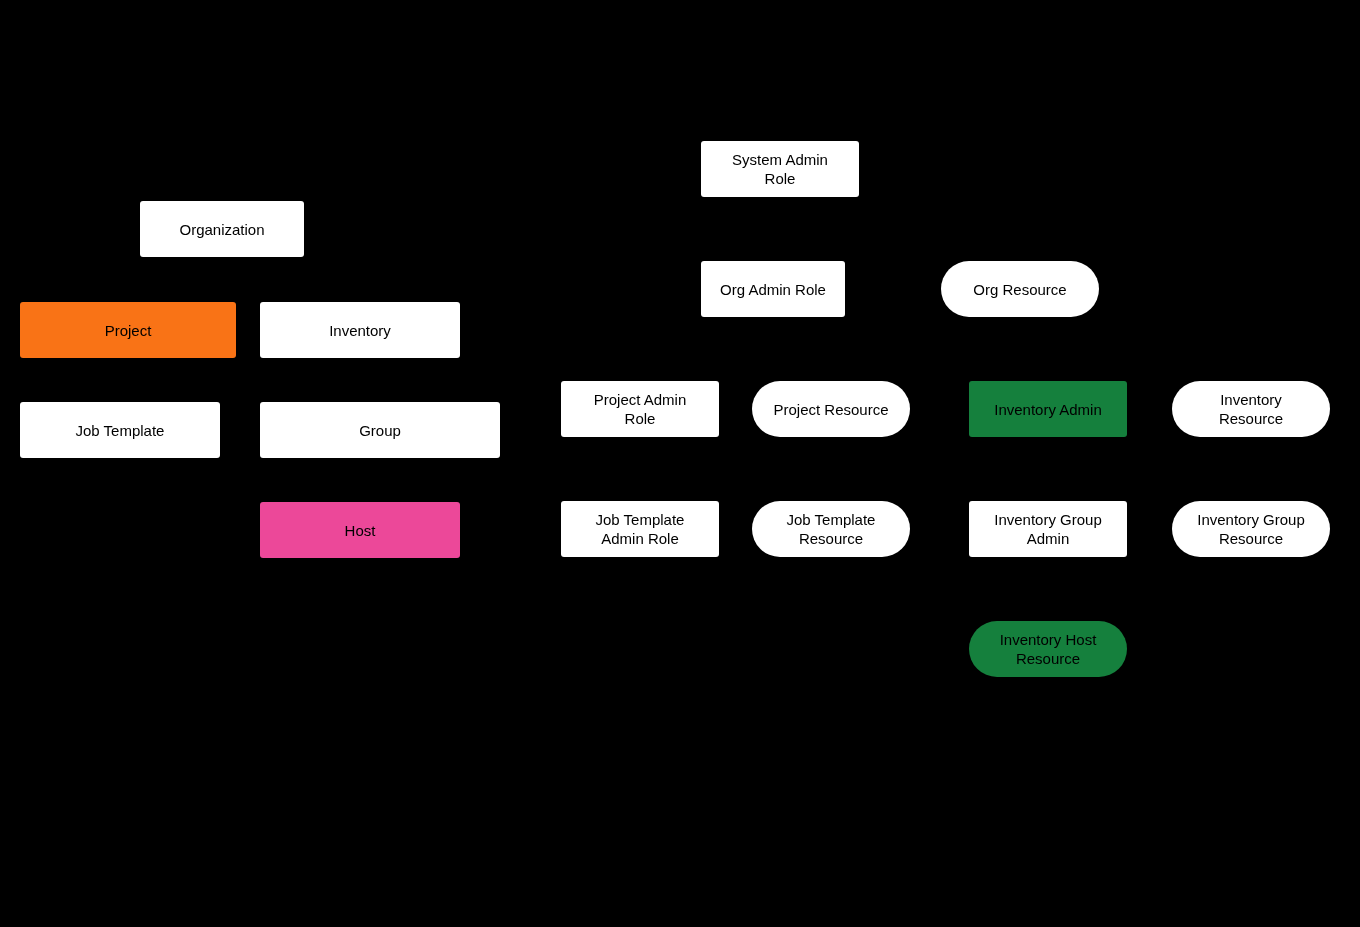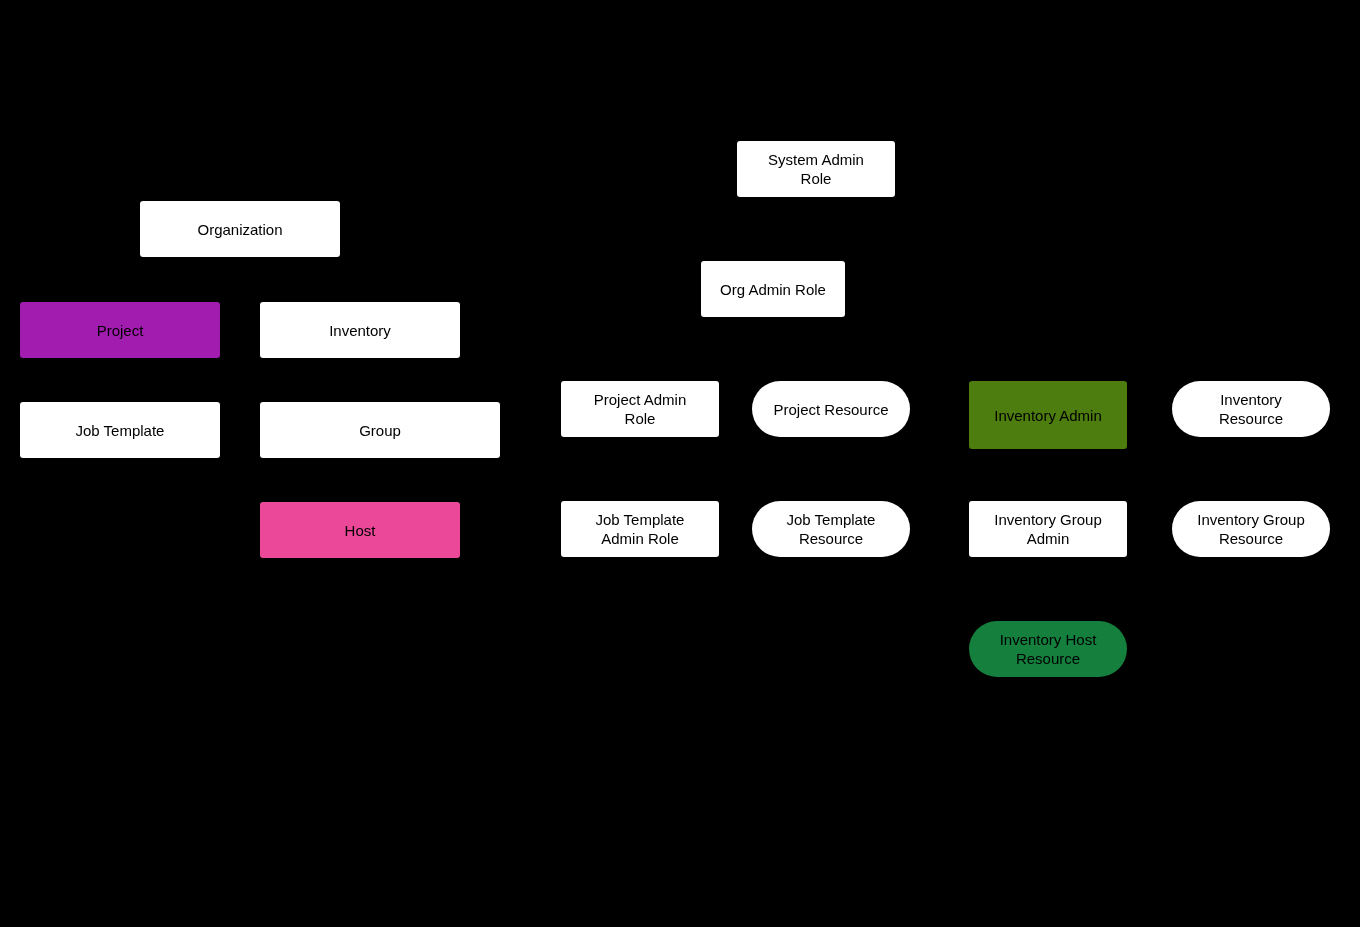--- a/index.html
+++ b/index.html
@@ -33,33 +33,34 @@
     border-radius: 3px;
   }
   .node.pill {
     border-radius: 999px;
   }
 </style>
 </head>
 <body>
 
 <div id="canvas" style="background: rgb(0, 0, 0);">
-    <div class="node rect" style="left: 140px; top: 201px; width: 200px; height: 56px; background: rgb(255, 255, 255); color: rgb(0, 0, 0);">Organization</div>
-    <div class="node rect" style="left: 20px; top: 302px; width: 200px; height: 56px; background: #a21caf; color: rgb(0, 0, 0); text-align: right;">Project</div>
+    <div class="node rect" style="left: 140px; top: 201px; width: 164px; height: 56px; background: rgb(255, 255, 255); color: rgb(0, 0, 0);">Organization</div>
+    <div class="node rect" style="left: 20px; top: 302px; width: 216px; height: 56px; background: #f97316; color: rgb(0, 0, 0); text-align: right;">Project</div>
     <div class="node rect" style="left: 260px; top: 302px; width: 200px; height: 56px; background: rgb(255, 255, 255); color: rgb(0, 0, 0);">Inventory</div>
     <div class="node rect" style="left: 20px; top: 402px; width: 200px; height: 56px; background: rgb(255, 255, 255); color: rgb(0, 0, 0);">Job Template</div>
     <div class="node rect" style="left: 260px; top: 402px; width: 240px; height: 56px; background: rgb(255, 255, 255); color: rgb(0, 0, 0);">Group</div>
     <div class="node rect" style="left: 260px; top: 502px; width: 200px; height: 56px; background: #ec4899; color: rgb(0, 0, 0);">Host</div>
-    <div class="node rect" style="left: 701px; top: 141px; width: 158px; height: 56px; background: rgb(255, 255, 255); color: rgb(0, 0, 0); margin-left: 36px;">System Admin
+    <div class="node rect" style="left: 701px; top: 141px; width: 158px; height: 56px; background: rgb(255, 255, 255); color: rgb(0, 0, 0);">System Admin
 Role</div>
     <div class="node rect" style="left: 701px; top: 261px; width: 144px; height: 56px; background: rgb(255, 255, 255); color: rgb(0, 0, 0);">Org Admin Role</div>
+    <div class="node pill" style="left: 941px; top: 261px; width: 158px; height: 56px; background: rgb(255, 255, 255); color: rgb(0, 0, 0);">Org Resource</div>
     <div class="node rect" style="left: 561px; top: 381px; width: 158px; height: 56px; background: rgb(255, 255, 255); color: rgb(0, 0, 0);">Project Admin
 Role</div>
     <div class="node pill" style="left: 752px; top: 381px; width: 158px; height: 56px; background: rgb(255, 255, 255); color: rgb(0, 0, 0);">Project Resource</div>
-    <div class="node rect" style="left: 969px; top: 381px; width: 158px; height: 68px; background: #4d7c0f; color: rgb(0, 0, 0);">Inventory Admin</div>
+    <div class="node rect" style="left: 969px; top: 381px; width: 158px; height: 56px; background: #15803d; color: rgb(0, 0, 0);">Inventory Admin</div>
     <div class="node pill" style="left: 1172px; top: 381px; width: 158px; height: 56px; background: rgb(255, 255, 255); color: rgb(0, 0, 0);">Inventory
 Resource</div>
     <div class="node rect" style="left: 561px; top: 501px; width: 158px; height: 56px; background: rgb(255, 255, 255); color: rgb(0, 0, 0);">Job Template
 Admin Role</div>
     <div class="node pill" style="left: 752px; top: 501px; width: 158px; height: 56px; background: rgb(255, 255, 255); color: rgb(0, 0, 0);">Job Template
 Resource</div>
     <div class="node rect" style="left: 969px; top: 501px; width: 158px; height: 56px; background: rgb(255, 255, 255); color: rgb(0, 0, 0);">Inventory Group
 Admin</div>
     <div class="node pill" style="left: 1172px; top: 501px; width: 158px; height: 56px; background: rgb(255, 255, 255); color: rgb(0, 0, 0);">Inventory Group
 Resource</div>

